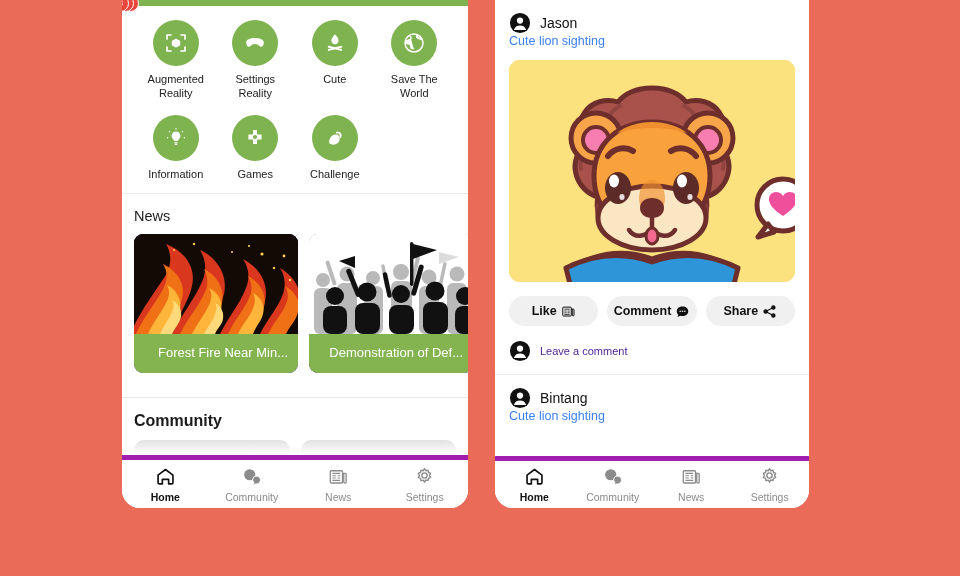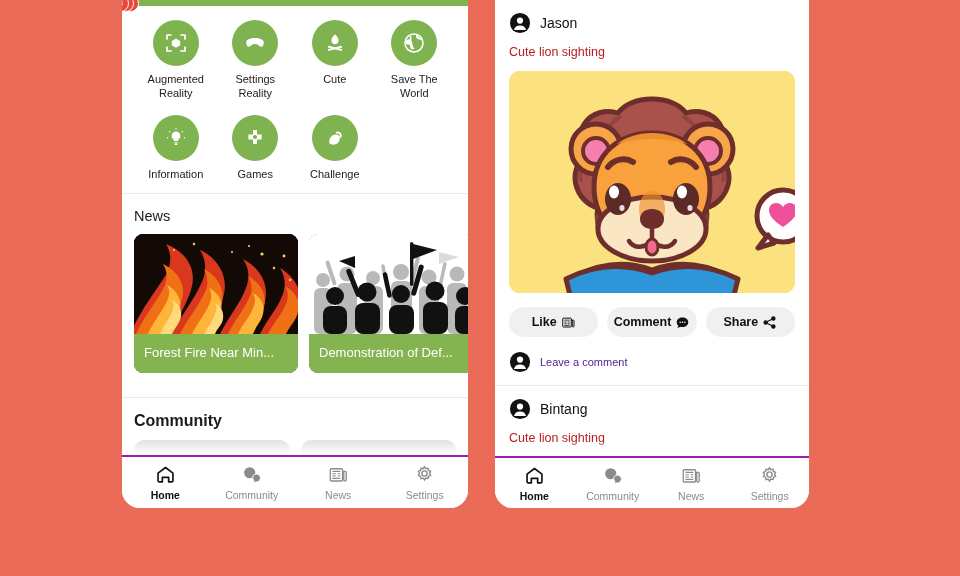--- a/index.html
+++ b/index.html
@@ -46,20 +46,21 @@
   .divider { height:1px; background:#e9e9e9; margin:0; }
 
   
   .section { padding:14px 12px 0 12px; }
   .section-title { font-size:14.5px; color:#1b1b1b; margin-bottom:10px; }
   .section-title.big { font-size:16px; font-weight:600; }
   .news-row { display:flex; gap:11px; }
   .news-card {
     width:164px; border-radius:9px; overflow:hidden; flex:none;
     background:#4c1d95;
+    text-align:right;
   }
   .news-img { height:100px; position:relative; overflow:hidden; }
   .news-cap {
     background:#84B450; color:#fff; font-size:13px;
     padding:11px 10px 13px 10px; white-space:nowrap;
     overflow:hidden; text-overflow:ellipsis;
   }
 
   
   .fire { background:#1a0d07; }
@@ -73,38 +74,38 @@
   .comm-row { display:flex; gap:11px; margin-top:10px; }
   .comm-card {
     width:164px; height:40px; border-radius:10px 10px 0 0;
     background:linear-gradient(#e3e3e3,#ececec);
   }
 
   
   .nav {
     position:absolute; left:0; bottom:0; width:100%;
     height:52px; background:#fff; display:flex;
-    border-top:2px solid #a21caf;
+    border-top:5px solid #a21caf;
     align-items:center;
   }
   #phone-left .nav { height:53px; }
   .nav-item {
     flex:1; display:flex; flex-direction:column;
     align-items:center; justify-content:center; gap:4px;
   }
   .nav-item svg { width:21px; height:21px; display:block; }
   .nav-label { font-size:10.5px; color:#8b8b8b; }
   .nav-item.active .nav-label { color:#111; font-weight:700; }
 
   
   .post { padding:12px 14px 0 14px; }
   .post-head { display:flex; align-items:center; gap:9px; }
   .avatar { width:22px; height:22px; flex:none; }
   .post-name { font-size:14px; color:#111; }
-  .post-text { font-size:12.5px; color:#b91c1c; margin-top:11px; }
+  .post-text { font-size:12.5px; color:#3b82f6; }
 
   .media {
     margin-top:12px; height:222px; border-radius:11px;
     background:#FBE27E; position:relative; overflow:hidden;
   }
   .media svg { position:absolute; inset:0; width:100%; height:100%; }
 
   .actions { display:flex; gap:9px; margin-top:14px; }
   .act-btn {
     flex:1; height:30px; border-radius:15px; background:#f0f0f0;

